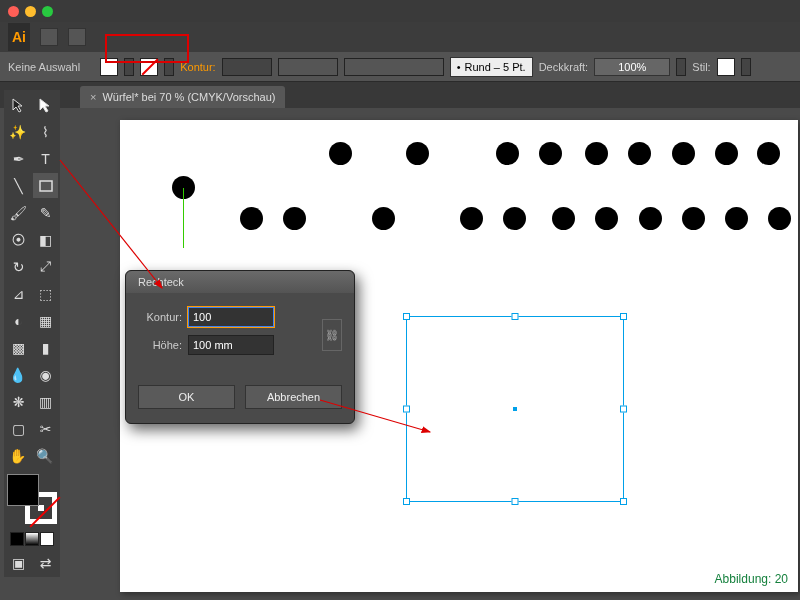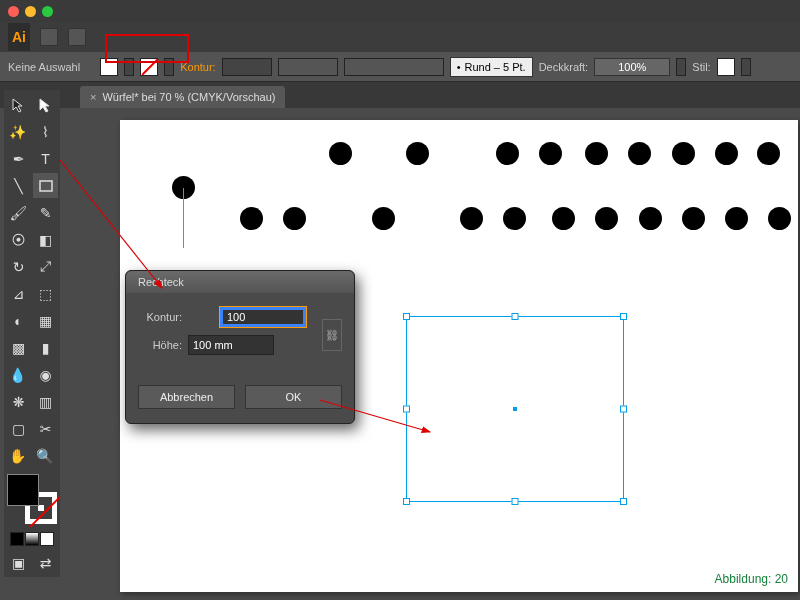--- a/index.html
+++ b/index.html
@@ -47,21 +47,21 @@
   .sel-rect { position:absolute; border:1px solid #00a0e9; }
   .sel-rect .h { position:absolute; width:7px; height:7px; background:#fff; border:1px solid #00a0e9; }
   .sel-rect .c { position:absolute; width:4px; height:4px; background:#00a0e9; left:50%; top:50%; transform:translate(-50%,-50%);}
   
   .dialog { position:absolute; left:125px; top:270px; width:230px; background:#4a4a4a; border:1px solid #222; border-radius:6px; box-shadow:4px 6px 14px rgba(0,0,0,0.6); }
   .dialog-title { background:linear-gradient(#6a6a6a,#545454); color:#ddd; font-size:11px; padding:5px 12px; border-top-left-radius:6px; border-top-right-radius:6px;}
   .dialog-body { padding:14px 12px; color:#ccc; font-size:11px; }
   .dialog-row { display:flex; align-items:center; gap:6px; margin-bottom:8px; }
   .dialog-row label { width:44px; text-align:right; }
   .dialog-row input { width:86px; height:20px; background:#333; color:#fff; border:1px solid #222; padding:2px 4px; font-size:11px;}
-  .dialog-row input.focus { border:3px solid #3b82f6; outline:1px solid #ff9a00;margin-left:32px; }
+  .dialog-row input.focus { border:1px solid #3b82f6; outline:1px solid #ff9a00; }
   .link-ico { width:20px; height:32px; border:1px solid #666; display:flex; align-items:center; justify-content:center; color:#bbb;}
   .dialog-buttons { display:flex; gap:10px; padding:8px 12px 14px; }
   .dialog-buttons button { flex:1; height:24px; background:#5a5a5a; color:#eee; border:1px solid #333; font-size:11px; cursor:pointer; }
   
   .arrow-svg { position:absolute; pointer-events:none; }
   
   .caption { position:absolute; right:10px; bottom:6px; color:#15803d; font-size:12px; }
   .green-line { position:absolute; width:1px; background:#3c0; }
 </style>
 </head>
@@ -216,22 +216,22 @@
         </div>
         <div class="dialog-row">
           <label>Höhe:</label>
           <input value="100 mm" style="">
         </div>
       </div>
       <div class="link-ico">⛓</div>
     </div>
   </div>
   <div class="dialog-buttons">
+    <button>OK</button>
     <button>Abbrechen</button>
-    <button>OK</button>
   </div>
 </div>
 
 <svg class="arrow-svg" style="left:0;top:0" width="800" height="600">
   <defs>
       <marker id="ah" markerWidth="8" markerHeight="8" refX="7" refY="3" orient="auto">
         <path d="M0,0 L8,3 L0,6 Z" fill="#d00"></path>
       </marker>
     </defs>
   <line x1="60" y1="160" x2="162" y2="288" stroke="#d00" stroke-width="1.2" marker-end="url(#ah)"></line>

